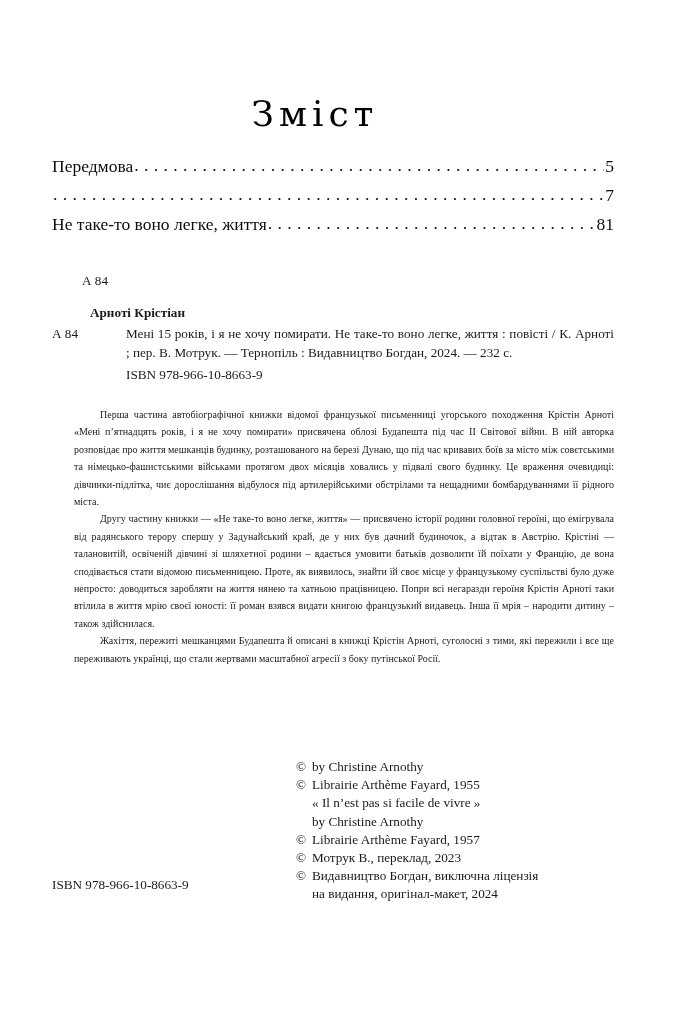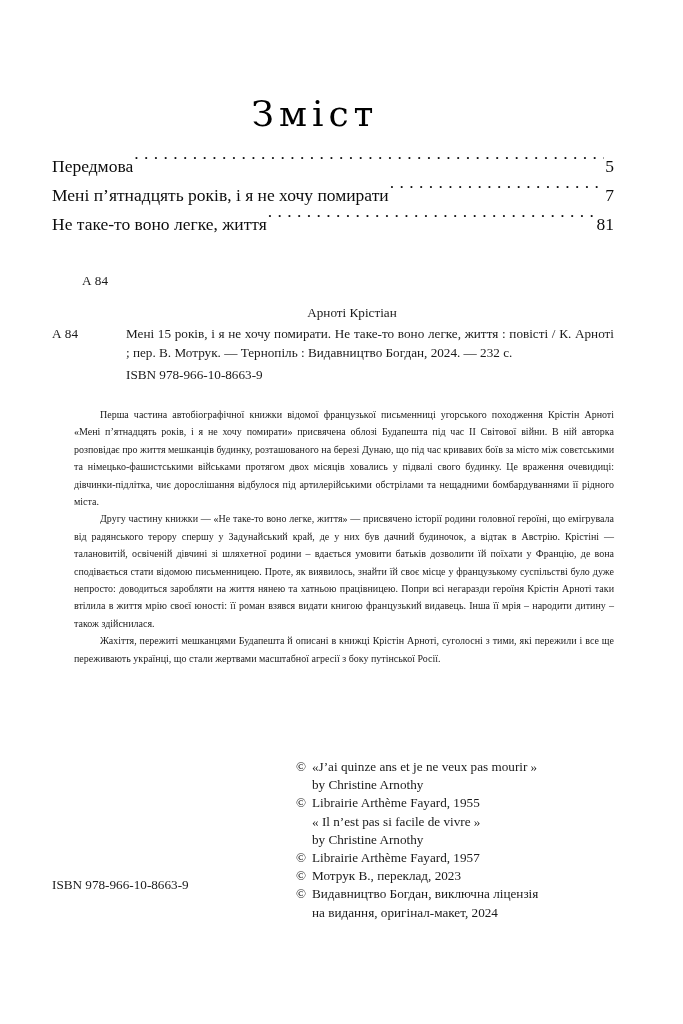--- a/index.html
+++ b/index.html
@@ -36,21 +36,21 @@
 
   
   .toc {
     position: absolute;
     left: 52px;
     top: 152px;
     width: 562px;
   }
   .toc-row {
     display: flex;
-    align-items: flex-start;
+    align-items: flex-end;
     font-size: 17.5px;
     line-height: 29px;
     color: #0d0d0d;
     white-space: nowrap;
   }
   .toc-label { flex: 0 0 auto; }
   .toc-leader {
     flex: 1 1 auto;
     overflow: hidden;
     margin: 0 1px;
@@ -80,22 +80,21 @@
     color: #1a1a1a;
   }
   .cip-udk { margin: 0; }
   .cip-code {
     margin: 0;
     padding-left: 30px;
   }
   .cip-author {
     margin: 13px 0 0 0;
     padding-left: 38px;
-    font-weight: 400;
-    text-align: center;
+    font-weight: 700;
   }
   .cip-desc {
     margin: 3px 0 0 0;
     position: relative;
     padding-left: 74px;
     text-align: justify;
   }
   .cip-desc .cip-sigla {
     position: absolute;
     left: 0;
@@ -165,21 +164,20 @@
 
   <div class="toc">
 
     <div class="toc-row">
       <span class="toc-label">Передмова</span>
       <span class="toc-leader"></span>
       <span class="toc-page">5</span>
     </div>
 
     <div class="toc-row">
-      <span class="toc-label">Мені п’ятнадцять років, і я не хочу помирати</span>
       <span class="toc-leader"></span>
       <span class="toc-page">7</span>
     </div>
 
     <div class="toc-row">
       <span class="toc-label">Не таке-то воно легке, життя</span>
       <span class="toc-leader"></span>
       <span class="toc-page">81</span>
     </div>
 
@@ -198,21 +196,20 @@
   <div class="annotation">
     <p>Перша частина автобіографічної книжки відомої французької письменниці угорського походження Крістін Арноті «Мені п’ятнадцять років, і я не хочу помирати» присвячена облозі Будапешта під час ІІ Світової війни. В ній авторка розповідає про життя мешканців будинку, розташованого на березі Дунаю, що під час кривавих боїв за місто між совєтськими та німецько-фашистськими військами протягом двох місяців ховались у підвалі свого будинку. Це враження очевидиці: дівчинки-підлітка, чиє дорослішання відбулося під артилерійськими обстрілами та нещадними бомбардуваннями її рідного міста.</p>
     <p>Другу частину книжки — «Не таке-то воно легке, життя» — присвячено історії родини головної героїні, що емігрувала від радянського терору спершу у Задунайський край, де у них був дачний будиночок, а відтак в Австрію. Крістіні — талановитій, освіченій дівчині зі шляхетної родини – вдається умовити батьків дозволити їй поїхати у Францію, де вона сподівається стати відомою письменницею. Проте, як виявилось, знайти їй своє місце у французькому суспільстві було дуже непросто: доводиться заробляти на життя нянею та хатньою працівницею. Попри всі негаразди героїня Крістін Арноті таки втілила в життя мрію своєї юності: її роман взявся видати книгою французький видавець. Інша її мрія – народити дитину – також здійснилася.</p>
     <p>Жахіття, пережиті мешканцями Будапешта й описані в книжці Крістін Арноті, суголосні з тими, які пережили і все ще переживають українці, що стали жертвами масштабної агресії з боку путінської Росії.</p>
   </div>
 
   <div class="copyright">
 
     <div class="copy-line">
       <span class="copy-mark">©</span>
-      <span>«J’ai quinze ans et je ne veux pas mourir »</span>
     </div>
 
     <div class="copy-line cont">
       <span>by Christine Arnothy</span>
     </div>
 
     <div class="copy-line">
       <span class="copy-mark">©</span>
       <span>Librairie Arthème Fayard, 1955</span>
     </div>

